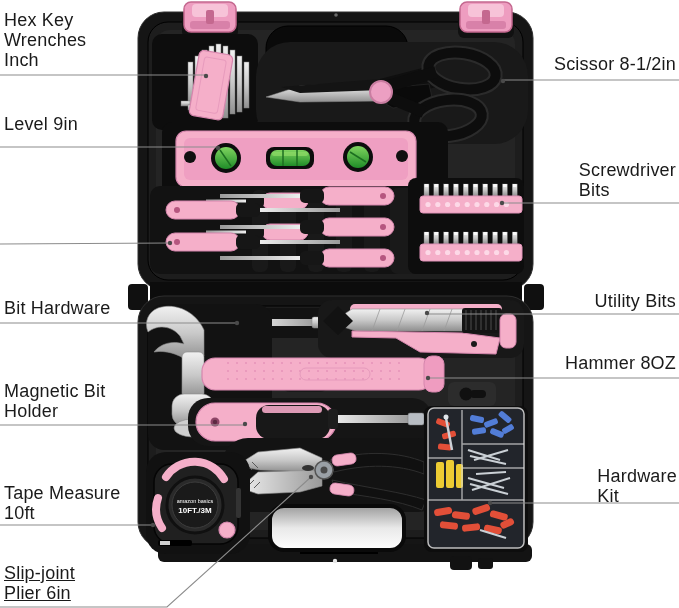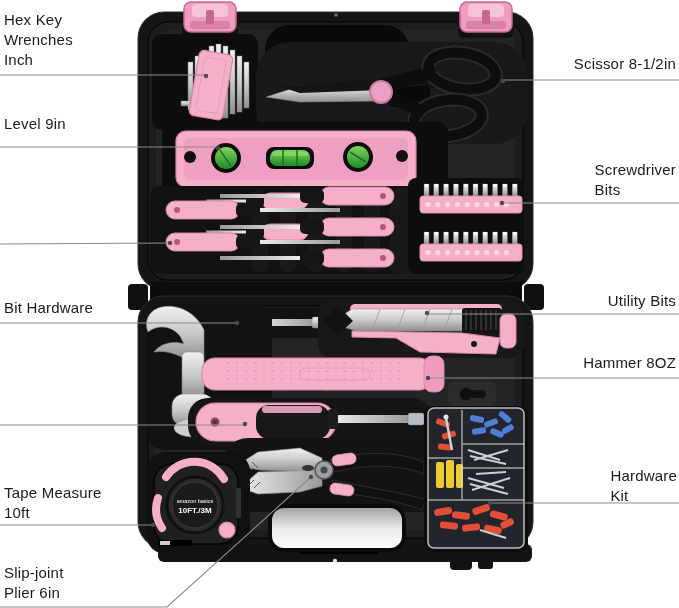--- a/index.html
+++ b/index.html
@@ -4,21 +4,21 @@
 <style>
   :root{
     --pink:#f5afc9; --pink-dark:#d77fa6; --case-black:#161616;
     --vial-green:#3aa83f; --anchor-red:#e04028; --anchor-blue:#4472d4;
     --anchor-yellow:#ecc822; --label-text:#1a1a1a; --callout-line:#8c8c8c;
   }
   html,body{margin:0;padding:0;background:#fff;}
   .stage{position:relative;width:679px;height:608px;background:#fff;overflow:hidden;
          font-family:"Liberation Sans",sans-serif;}
   .stage svg{position:absolute;left:0;top:0;}
-  .lbl{position:absolute;font-size:15px;line-height:20px;color:var(--label-text);
+  .lbl{position:absolute;font-size:18px;line-height:20px;color:var(--label-text);
        white-space:pre-line;letter-spacing:.2px;}
   .lbl.right{text-align:left;}
   .pink{fill:var(--pink);}
   .red{fill:var(--anchor-red);}
   .blue{fill:var(--anchor-blue);}
   .yellow{fill:var(--anchor-yellow);}
   .callout{stroke:var(--callout-line);stroke-width:1.1;fill:none;}
   .cdot{fill:#4a4a4a;}
 </style>
 </head>
@@ -417,23 +417,25 @@
     <path class="callout" d="M679,503 H491"></path>
         <circle class="cdot" cx="490" cy="503" r="2.2"></circle>
   </g>
 </svg>
 
   <div class="lbl" style="left:4px;top:10px;">Hex Key
 Wrenches
 Inch</div>
   <div class="lbl" style="left:4px;top:114px;">Level 9in</div>
   <div class="lbl" style="left:4px;top:298px;">Bit Hardware</div>
+  <div class="lbl" style="left:4px;top:381px;">Magnetic Bit
+Holder</div>
   <div class="lbl" style="left:4px;top:483px;">Tape Measure
 10ft</div>
-  <div class="lbl" style="left:4px;top:563px;">Slip-joint
+  <div class="lbl" style="left:4px;top:563px;text-decoration:underline;">Slip-joint
 Plier 6in</div>
   <div class="lbl right" style="right:3px;top:54px;">Scissor 8-1/2in</div>
   <div class="lbl right" style="right:3px;top:160px;">Screwdriver
 Bits</div>
   <div class="lbl right" style="right:3px;top:291px;">Utility Bits</div>
   <div class="lbl right" style="right:3px;top:353px;">Hammer 8OZ</div>
   <div class="lbl right" style="right:2px;top:458px;margin-top:8px;">Hardware
 Kit</div>
 
 </div>

